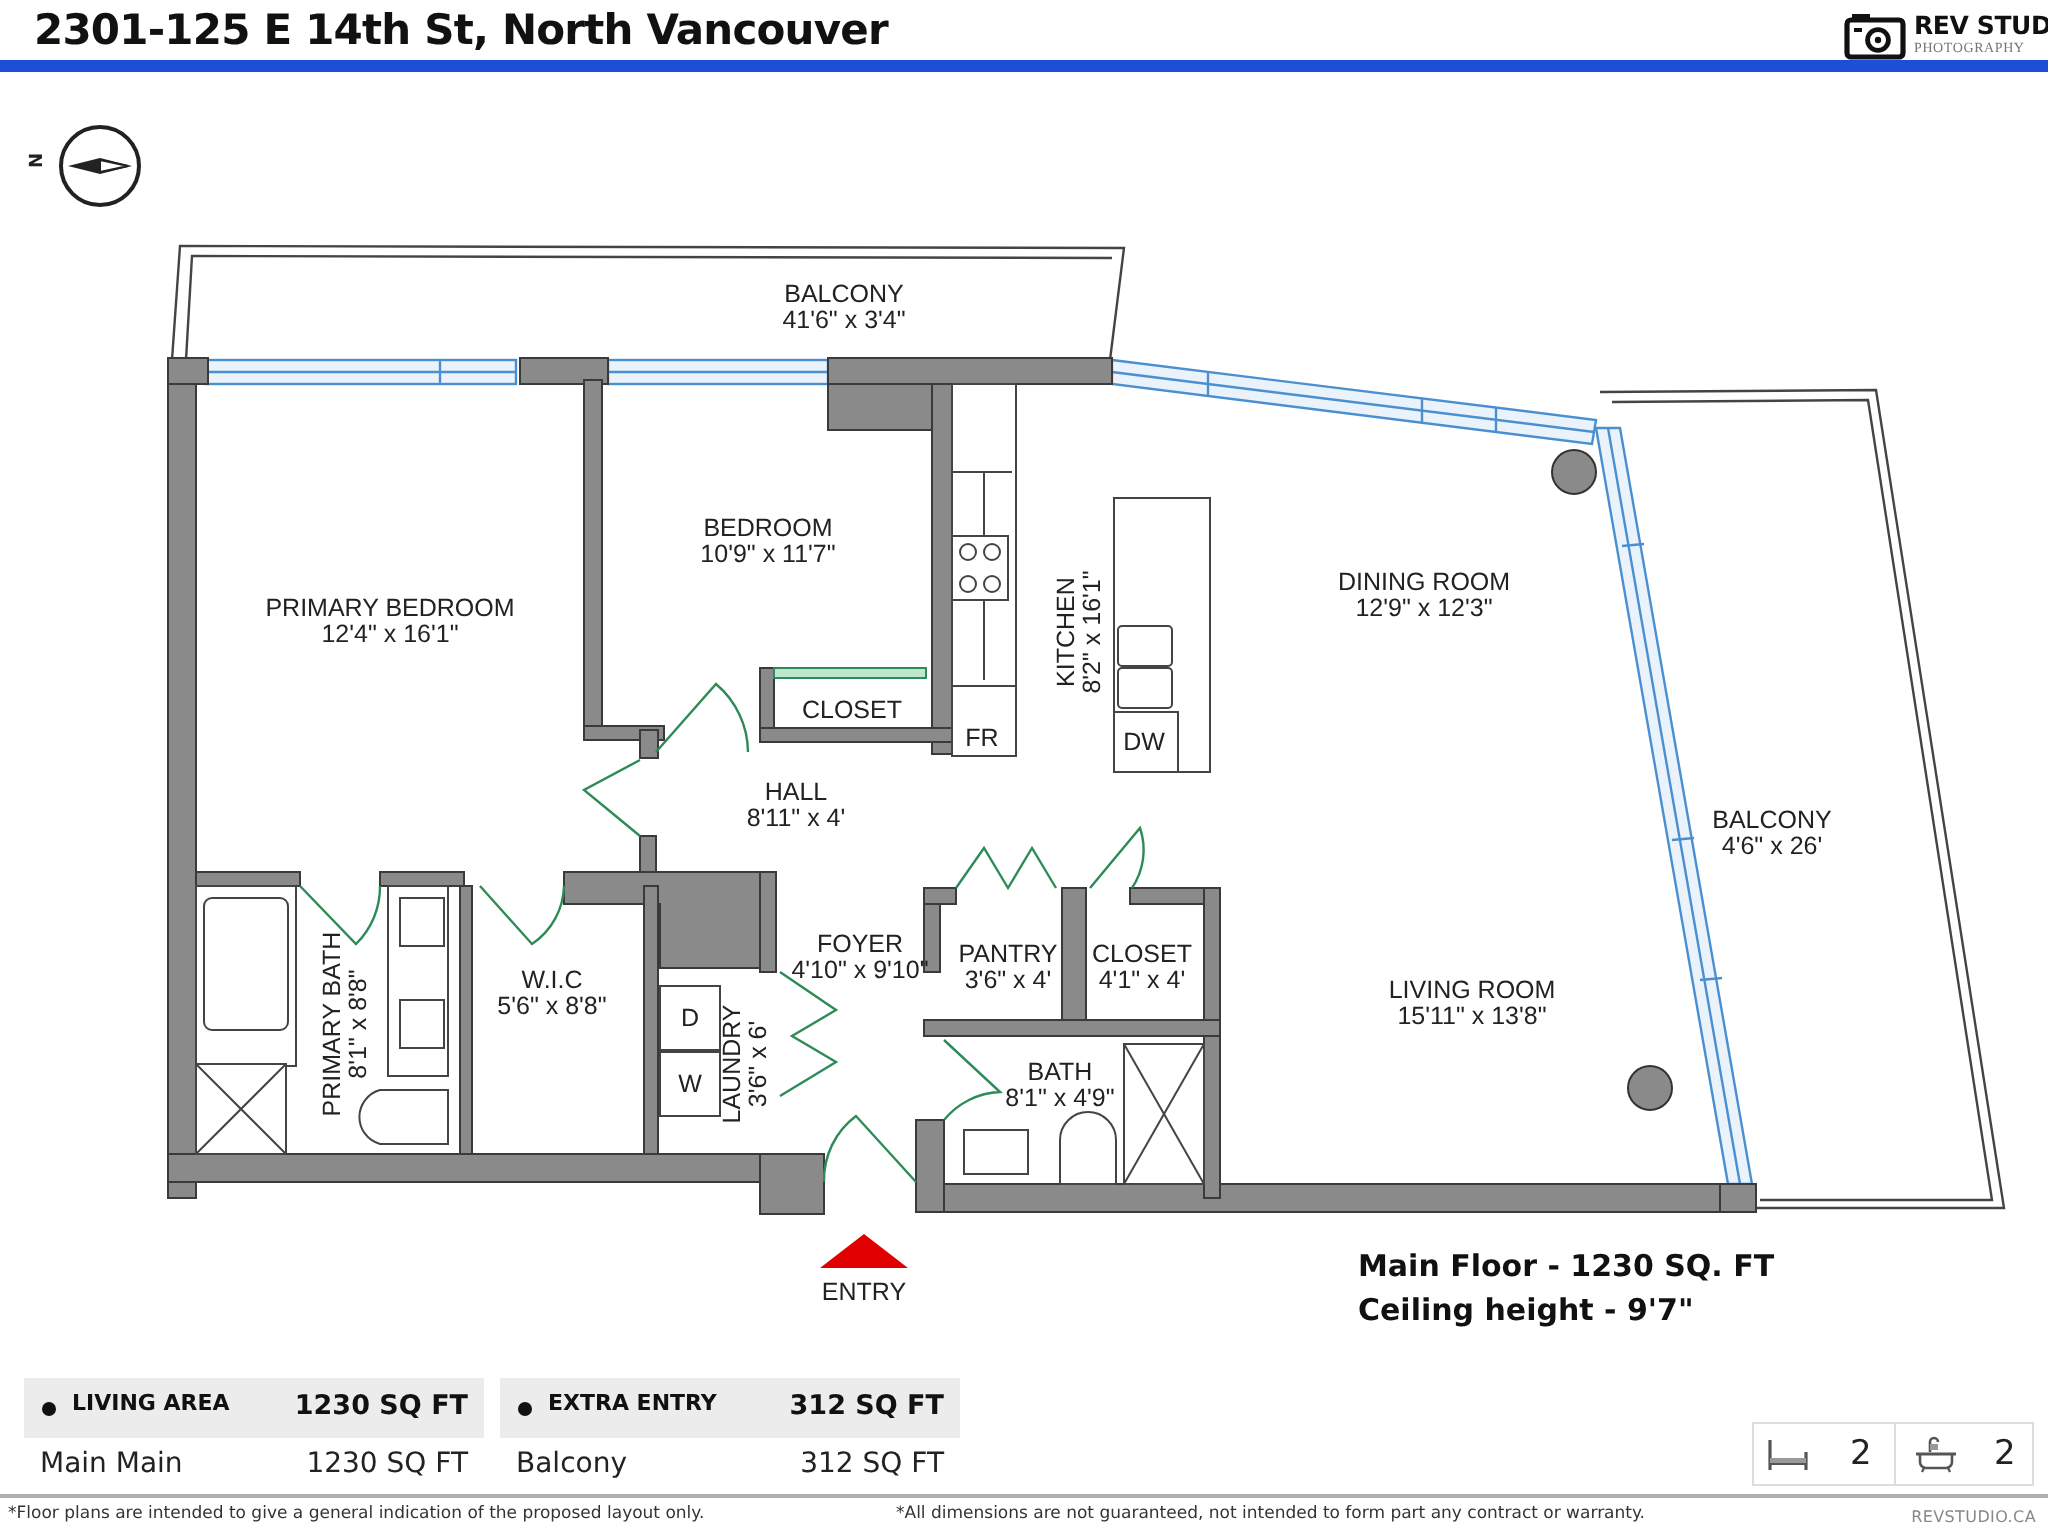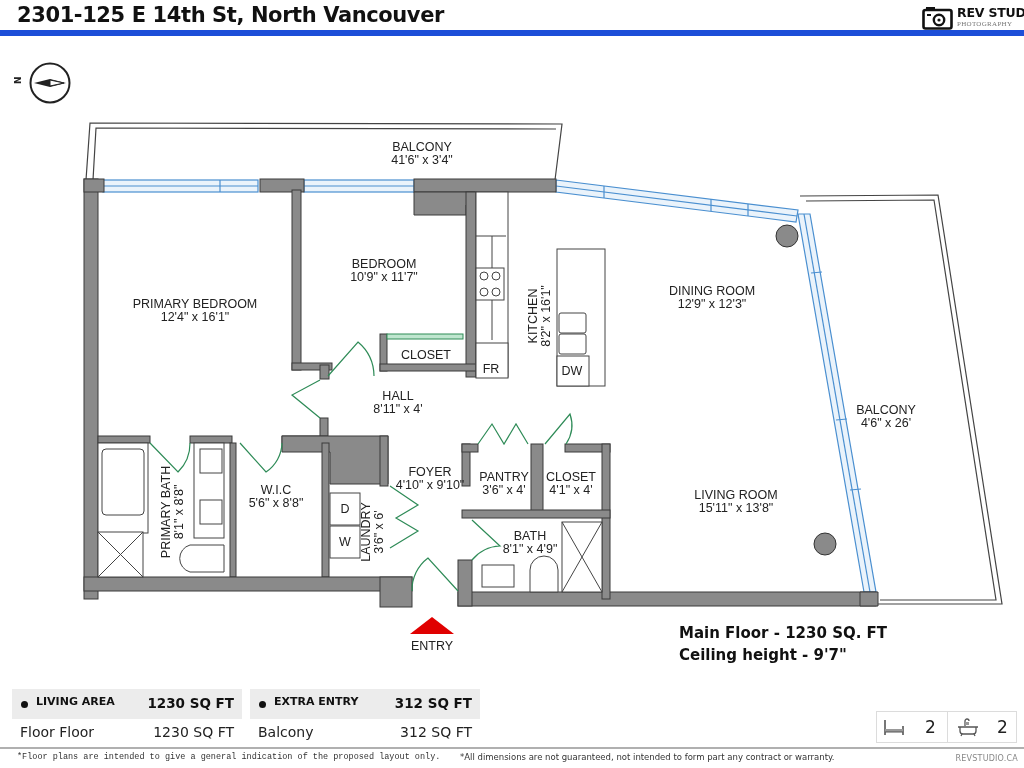--- a/index.html
+++ b/index.html
@@ -243,21 +243,21 @@
   <div>Ceiling height - 9'7"</div>
 </div>
 
 <div class="area-table" style="left:12px; width:230px;">
   <div class="area-head">
     <span class="bullet"></span>
     <span class="lbl">LIVING AREA</span>
     <span class="val">1230 SQ FT</span>
   </div>
   <div class="area-row">
-    <span class="lbl">Floor Floor</span>
+    <span class="lbl">Main Main</span>
     <span class="val">1230 SQ FT</span>
   </div>
 </div>
 <div class="area-table" style="left:250px; width:230px;">
   <div class="area-head">
     <span class="bullet"></span>
     <span class="lbl">EXTRA ENTRY</span>
     <span class="val">312 SQ FT</span>
   </div>
   <div class="area-row">
@@ -280,15 +280,15 @@
     <rect x="8" y="5" width="4" height="3" fill="#999"></rect>
     <line x1="1" y1="10" x2="21" y2="10" stroke="#555" stroke-width="1.5"></line>
     <path d="M 3 10 v 4 a 3 3 0 0 0 3 3 h 10 a 3 3 0 0 0 3 -3 v -4" fill="none" stroke="#555" stroke-width="1.3"></path>
     <line x1="5" y1="17" x2="4" y2="19" stroke="#555" stroke-width="1.2"></line>
     <line x1="17" y1="17" x2="18" y2="19" stroke="#555" stroke-width="1.2"></line>
   </svg>
   <span class="num" style="left:120px;">2</span>
 </div>
 
 <div class="footer-line"></div>
-<div class="footnote" style="left:17px;font-family:Liberation Mono, monospace;">*Floor plans are intended to give a general indication of the proposed layout only.</div>
-<div class="footnote" style="left:460px;text-align:center;">*All dimensions are not guaranteed, not intended to form part any contract or warranty.</div>
+<div class="footnote" style="left:4px;">*Floor plans are intended to give a general indication of the proposed layout only.</div>
+<div class="footnote" style="left:448px;text-align:center;">*All dimensions are not guaranteed, not intended to form part any contract or warranty.</div>
 <div class="site">REVSTUDIO.CA</div>
 
 </body></html>

